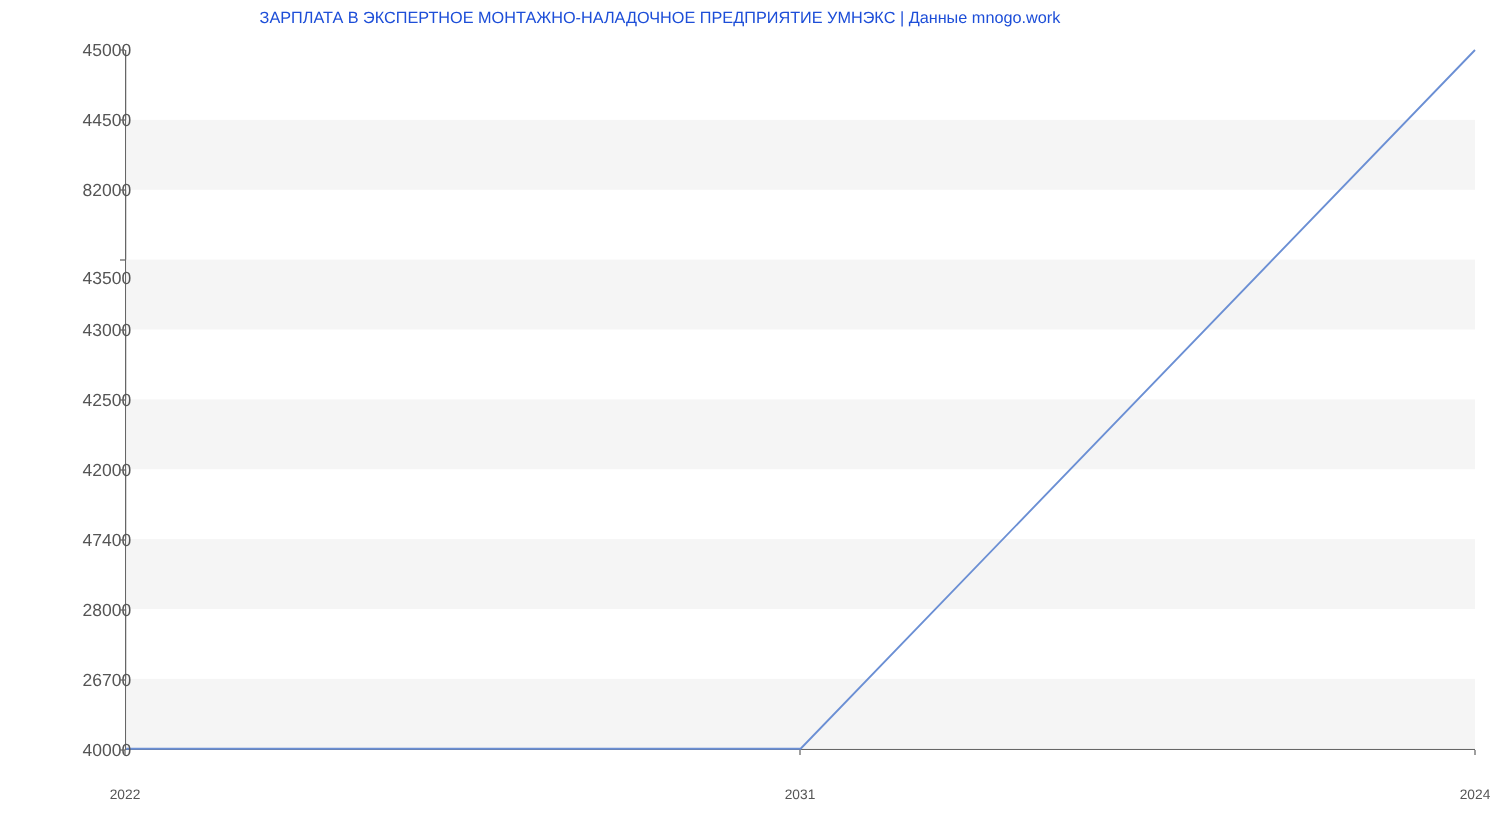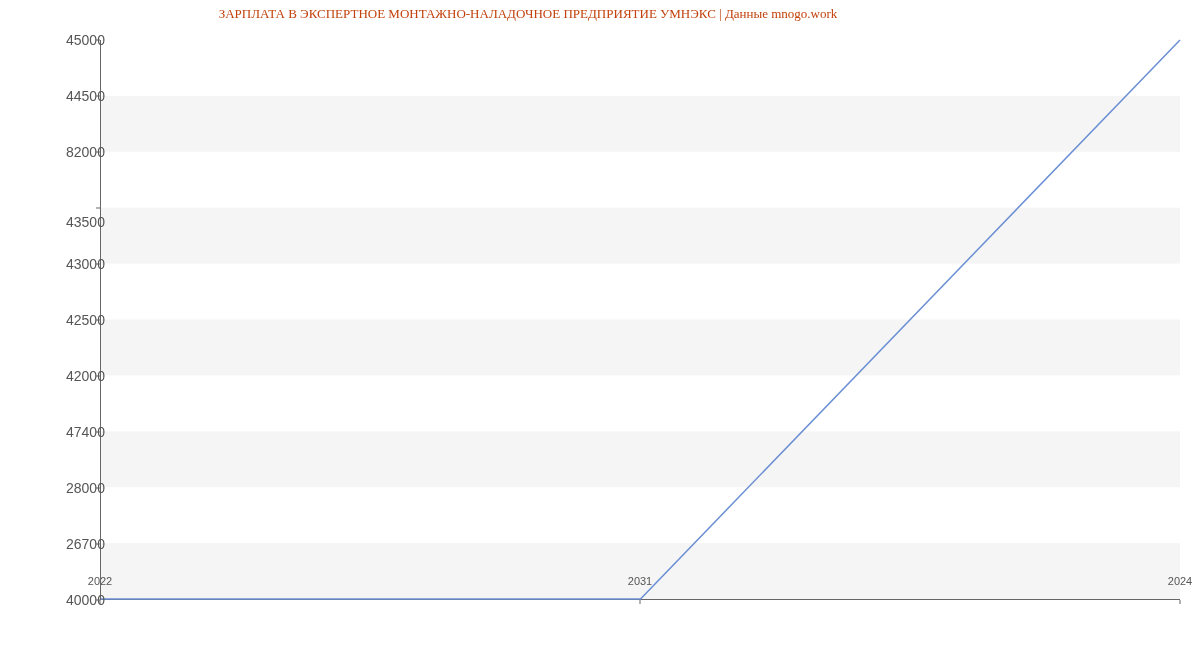--- a/index.html
+++ b/index.html
@@ -17,22 +17,21 @@
     width: 1200px;
     height: 650px;
   }
   .chart-title {
     position: absolute;
     top: 6px;
     left: 0;
     width: 1056px;
     text-align: center;
     font-size: 13px;
-    color: #c2410c;
-    font-family: Liberation Serif, serif;
+    color: #1d4ed8;
   }
   .plot-area {
     position: absolute;
     left: 100px;
     top: 40px;
     width: 1080px;
     height: 560px;
     border-left: 1px solid #666666;
     border-bottom: 1px solid #666666;
     box-sizing: border-box;
@@ -49,21 +48,21 @@
   .y-tick-mark {
     position: absolute;
     left: 96px;
     width: 4px;
     height: 1px;
     background: #666666;
     transform: translateY(-0.5px);
   }
   .x-tick {
     position: absolute;
-    top: 575px;
+    top: 630px;
     font-size: 11px;
     color: #555555;
     transform: translateX(-50%);
   }
   .x-tick-mark {
     position: absolute;
     top: 600px;
     width: 1px;
     height: 4px;
     background: #666666;

